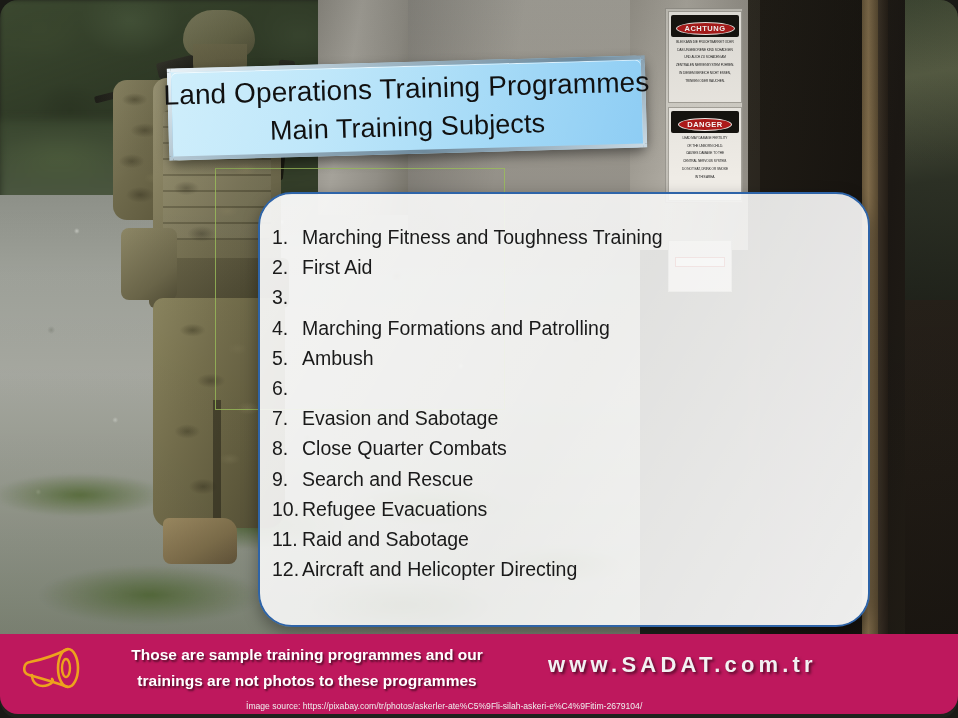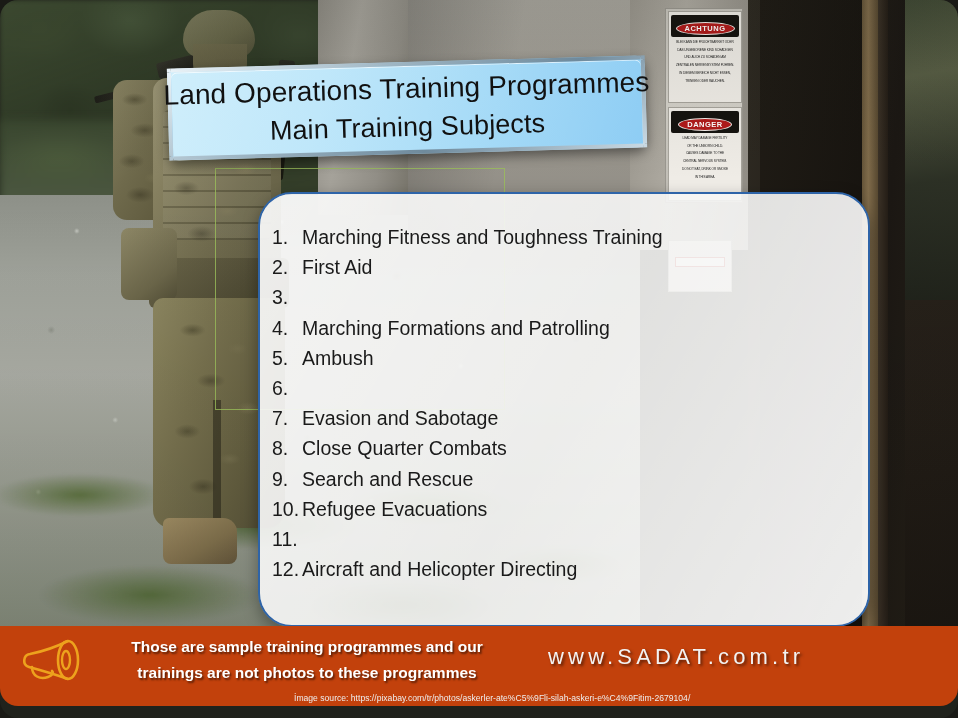--- a/index.html
+++ b/index.html
@@ -308,46 +308,45 @@
     display: flex; align-items: baseline;
     font-size: 19.5px; color: #1a1a1a; line-height: 30.2px;
     font-family: "Liberation Sans", sans-serif;
     white-space: nowrap;
   }
   .si-num { width: 30px; flex: 0 0 30px; text-align: left; }
   .si-label { }
 
   
   .footer {
-    position: absolute; left: 0; bottom: 12px; width: 958px; height: 80px;
-    background: #c2410c;
+    position: absolute; left: 0; bottom: 4px; width: 958px; height: 80px;
+    background: #be185d;
     border-radius: 0 0 18px 18px;
   }
   .megaphone { position: absolute; left: 18px; top: 10px; width: 66px; height: 50px; }
   .foot-note {
     position: absolute; left: 92px; top: 8px; width: 430px;
     text-align: center;
     color: #fff; font-weight: bold; font-size: 15.5px; line-height: 26px;
     font-family: "Liberation Sans", sans-serif;
     text-shadow: 1.5px 1.5px 2px rgba(0,0,0,.55);
   }
   .site-url {
     position: absolute; left: 548px; top: 18px; width: 400px;
-    color: #f2f2f2; font-size: 22px; font-weight: 400;
+    color: #f2f2f2; font-size: 22px; font-weight: 700;
     letter-spacing: 4.2px;
     font-family: "Liberation Sans", sans-serif;
     text-shadow: 2px 2px 3px rgba(0,0,0,.55);
     white-space: nowrap;
   }
   .img-credit {
     position: absolute; left: 246px; bottom: 3px;
     font-size: 8.6px; color: #efefef;
     font-family: "Liberation Sans", sans-serif;
     white-space: nowrap;
-    margin-left: 48px;
   }
 </style>
 </head>
 <body>
 
 <div id="slide">
 
   <div class="photo">
     <div class="trees"></div>
     <div class="trees2"></div>
@@ -468,20 +467,21 @@
         <li class="subject-item">
           <span class="si-num">9.</span>
           <span class="si-label">Search and Rescue</span>
         </li>
         <li class="subject-item">
           <span class="si-num">10.</span>
           <span class="si-label">Refugee Evacuations</span>
         </li>
         <li class="subject-item">
           <span class="si-num">11.</span>
+          <span class="si-label">Raid and Sabotage</span>
         </li>
         <li class="subject-item">
           <span class="si-num">12.</span>
           <span class="si-label">Aircraft and Helicopter Directing</span>
         </li>
       </ol>
   </div>
 
   <div class="footer">
     <svg class="megaphone" viewBox="0 0 66 50">

